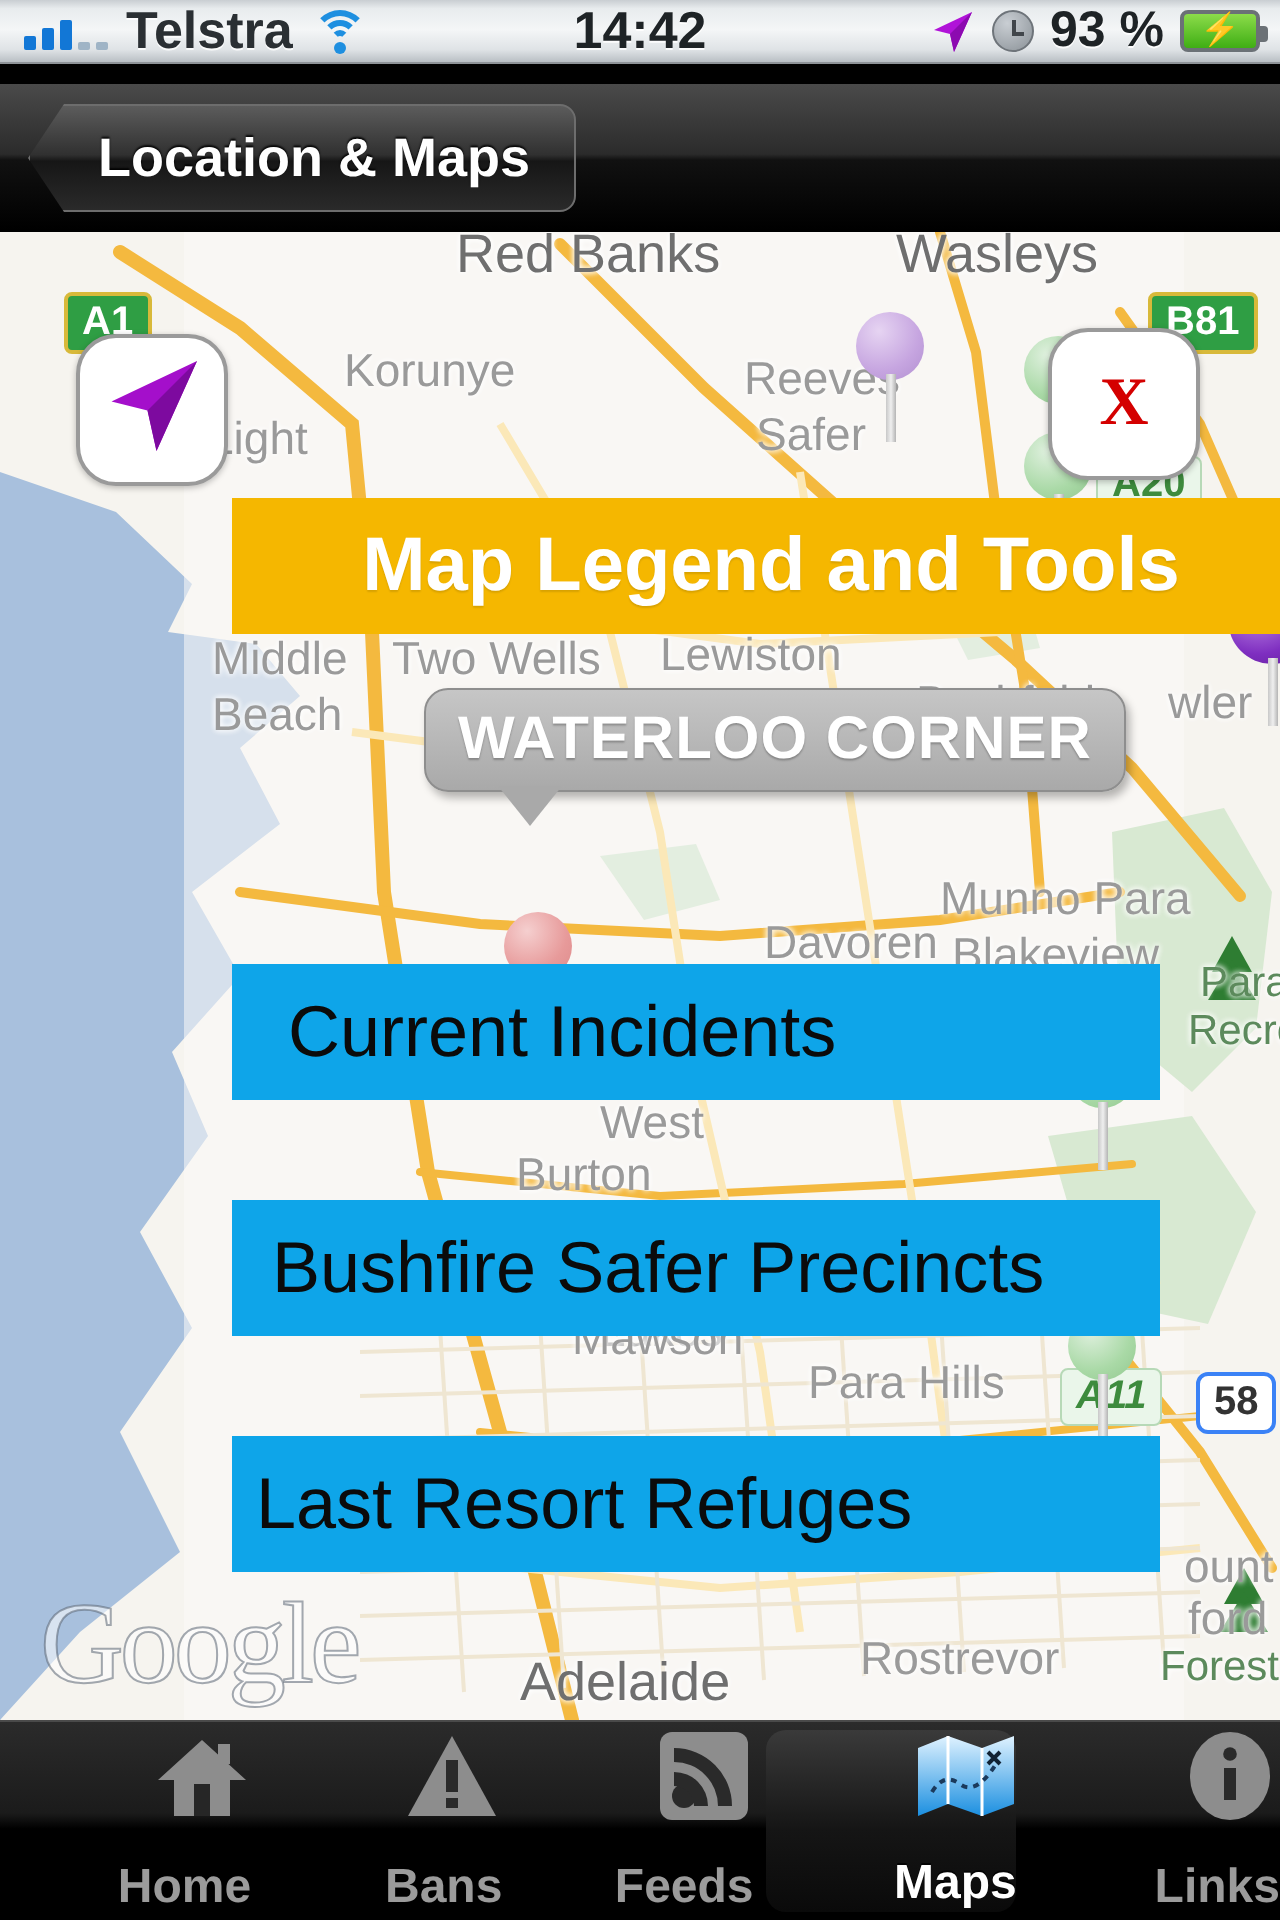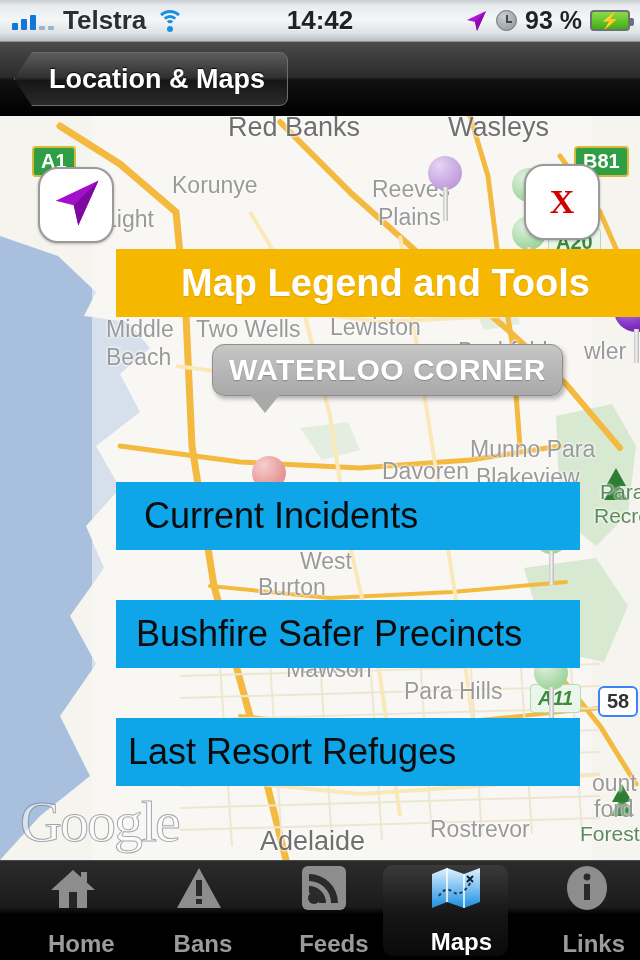--- a/index.html
+++ b/index.html
@@ -7,21 +7,21 @@
   body {
     font-family:"Liberation Sans", sans-serif;
     background:#000;
     overflow:hidden;
     position:relative;
   }
   #app { position:relative; width:640px; height:960px; overflow:hidden; }
 
   
   .statusbar {
-    position:absolute; top:0; left:0; width:640px; height:42px;
+    position:absolute; top:0; left:0; width:640px; height:32px;
     background:linear-gradient(to bottom,#c9ced2 0%,#e8ecee 14%,#f4f6f7 48%,#dfe3e6 80%,#b9bfc4 100%);
     display:flex; align-items:center;
     border-bottom:1px solid #8e9398;
   }
   .sb-left { display:flex; align-items:center; padding-left:12px; flex:0 0 auto; }
   .sb-center { position:absolute; left:0; width:640px; text-align:center; }
   .sb-right { margin-left:auto; display:flex; align-items:center; padding-right:10px; gap:8px; }
 
   .bars { display:flex; align-items:flex-end; gap:3px; height:18px; }
   .bars i { display:block; width:6px; background:#1277d6; border-radius:1px; }
@@ -172,21 +172,21 @@
   .row2 { left:116px; top:484px; width:464px; padding-left:20px; }
   .row3 { left:116px; top:602px; width:464px; padding-left:12px; }
 
   
   .tabbar {
     position:absolute; left:0; top:860px; width:640px; height:100px;
     background:linear-gradient(to bottom,#2b2b2b 0%,#1b1b1b 46%,#000 54%,#000 100%);
     border-top:1px solid #4a4a4a;
     display:flex;
   }
-  .tab { flex:1; display:flex; flex-direction:column; align-items:flex-start;
+  .tab { flex:1; display:flex; flex-direction:column; align-items:flex-end;
          justify-content:center; gap:17px; position:relative;padding-left:48px; }
   .tab .tlabel { font-size:24px; font-weight:bold; color:#9b9b9b;
                  text-shadow:0 -1px 0 rgba(0,0,0,.8); }
   .tab.active { background:linear-gradient(to bottom,#3a3a3a,#151515 55%,#0a0a0a);
                 border-radius:10px; margin:4px 6px; }
   .tab.active .tlabel { color:#fff; }
   .tab .ticon { width:50px; height:50px; display:flex; align-items:center;
                 justify-content:center; }
 </style>
 </head>
@@ -296,21 +296,21 @@
         <path d="M622 668 l10 18 h-20 z"></path>
           <path d="M622 680 l12 20 h-24 z"></path>
       </g>
     </svg>
 
     <div id="map-labels">
         <div class="placelabel dark big" style="left: 228px; top: -4px;">Red Banks</div>
         <div class="placelabel dark big" style="left: 448px; top: -4px;">Wasleys</div>
         <div class="placelabel" style="left: 172px; top: 56px;">Korunye</div>
         <div class="placelabel" style="left: 372px; top: 60px;">Reeves</div>
-        <div class="placelabel" style="left: 378px; top: 88px;">Plains</div>
+        <div class="placelabel" style="left: 378px; top: 88px;">Safer</div>
         <div class="placelabel" style="left: 104px; top: 90px;">Light</div>
         <div class="placelabel" style="left: 106px; top: 200px;">Middle</div>
         <div class="placelabel" style="left: 106px; top: 228px;">Beach</div>
         <div class="placelabel" style="left: 196px; top: 200px;">Two Wells</div>
         <div class="placelabel" style="left: 330px; top: 198px;">Lewiston</div>
         <div class="placelabel" style="left: 458px; top: 222px;">Buchfelde</div>
         <div class="placelabel" style="left: 584px; top: 222px;">wler</div>
         <div class="placelabel" style="left: 470px; top: 320px;">Munno Para</div>
         <div class="placelabel" style="left: 382px; top: 342px;">Davoren</div>
         <div class="placelabel" style="left: 476px; top: 348px;">Blakeview</div>

